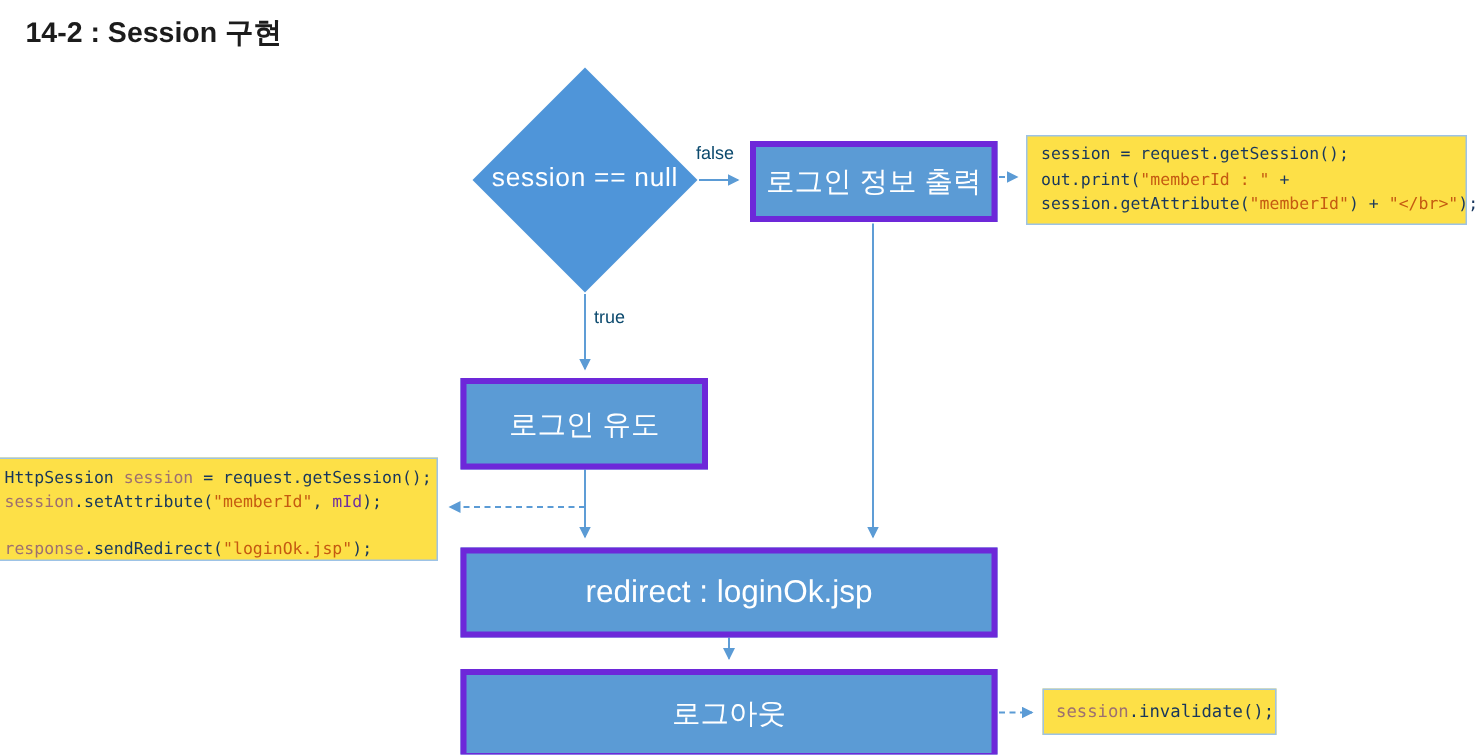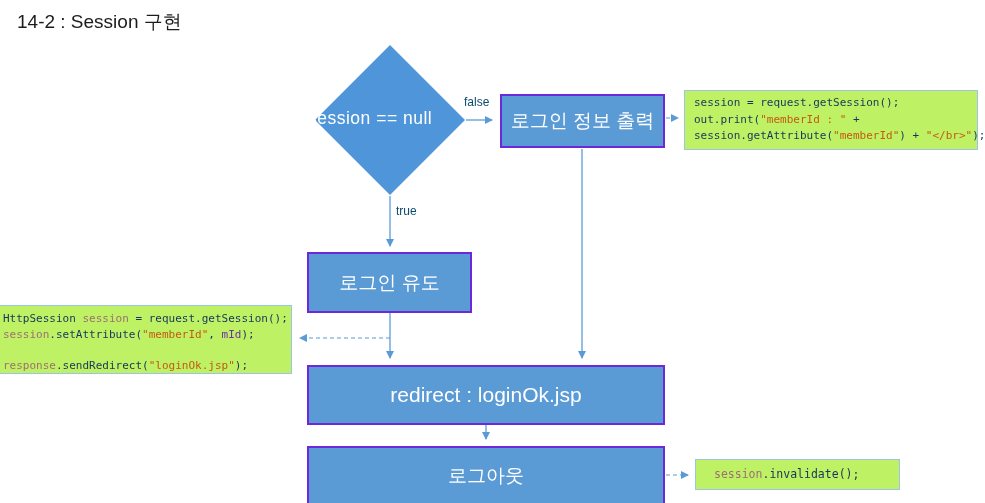--- a/index.html
+++ b/index.html
@@ -8,65 +8,66 @@
     position: relative;
     width: 985px;
     height: 503px;
     background: #ffffff;
     overflow: hidden;
   }
   .abs { position: absolute; }
   .title {
     left: 17px; top: 9px;
     font-size: 19px;
-    font-weight: 400;
+    font-weight: 700;
     color: #1c1c1c;
     letter-spacing: 0px;
     text-align: center;
   }
   .edge-label {
     font-size: 12px;
     color: #0c4a6e;
   }
   .flow-box {
     background: #5b9bd5;
-    border: 2px solid #6d28d9;
+    border: 4px solid #6d28d9;
     color: #ffffff;
     display: flex;
     align-items: center;
     justify-content: center;
     text-align: center;
   }
   .korean-label { font-size: 19px; font-weight: 500; }
   .redirect-label { font-size: 21px; font-weight: 400; }
   .diamond-label {
     left: 308px; top: 108px; width: 164px;
+    text-align: center;
     color: #ffffff;
     font-size: 17.5px;
     font-weight: 300;
     letter-spacing: 0.5px;
   }
   .code-box {
-    background: #bef264;
+    background: #fde047;
     border: 1px solid #9dc3e6;
     font-family: "DejaVu Sans Mono", "Liberation Mono", monospace;
     font-size: 11px;
     color: #17365d;
     white-space: pre;
   }
   .code-line { line-height: 15.5px; }
   .code-box-rt .code-line { line-height: 16.5px; }
   .tk-p { color: #17365d; }
   .tk-s { color: #c55a11; }
   .tk-v { color: #9d7070; }
   .tk-m { color: #7030a0; margin-top: 32px; }
   .code-box-left  { left: -10px; top: 305px; width: 302px; height: 69px; padding: 5px 0 0 12px; }
   .code-box-rt    { left: 684px; top: 90px;  width: 294px; height: 60px; padding: 4px 0 0 9px; }
-  .code-box-br    { left: 695px; top: 459px; width: 205px; height: 31px;
-                    display: flex; align-items: center; padding-left: 18px; font-size: 11.5px; }
+  .code-box-br    { left: 695px; top: 459px; width: 156px; height: 31px;
+                    display: flex; align-items: center; padding-left: 8px; font-size: 11.5px; }
   svg.connector-layer { position: absolute; left: 0; top: 0; pointer-events: none; }
 </style>
 </head>
 <body>
 
 <div class="canvas">
 
   <svg class="connector-layer" width="985" height="503" viewBox="0 0 985 503">
     <defs>
       <marker id="arrow" markerWidth="9" markerHeight="8" refX="7" refY="4" orient="auto" markerUnits="userSpaceOnUse">

